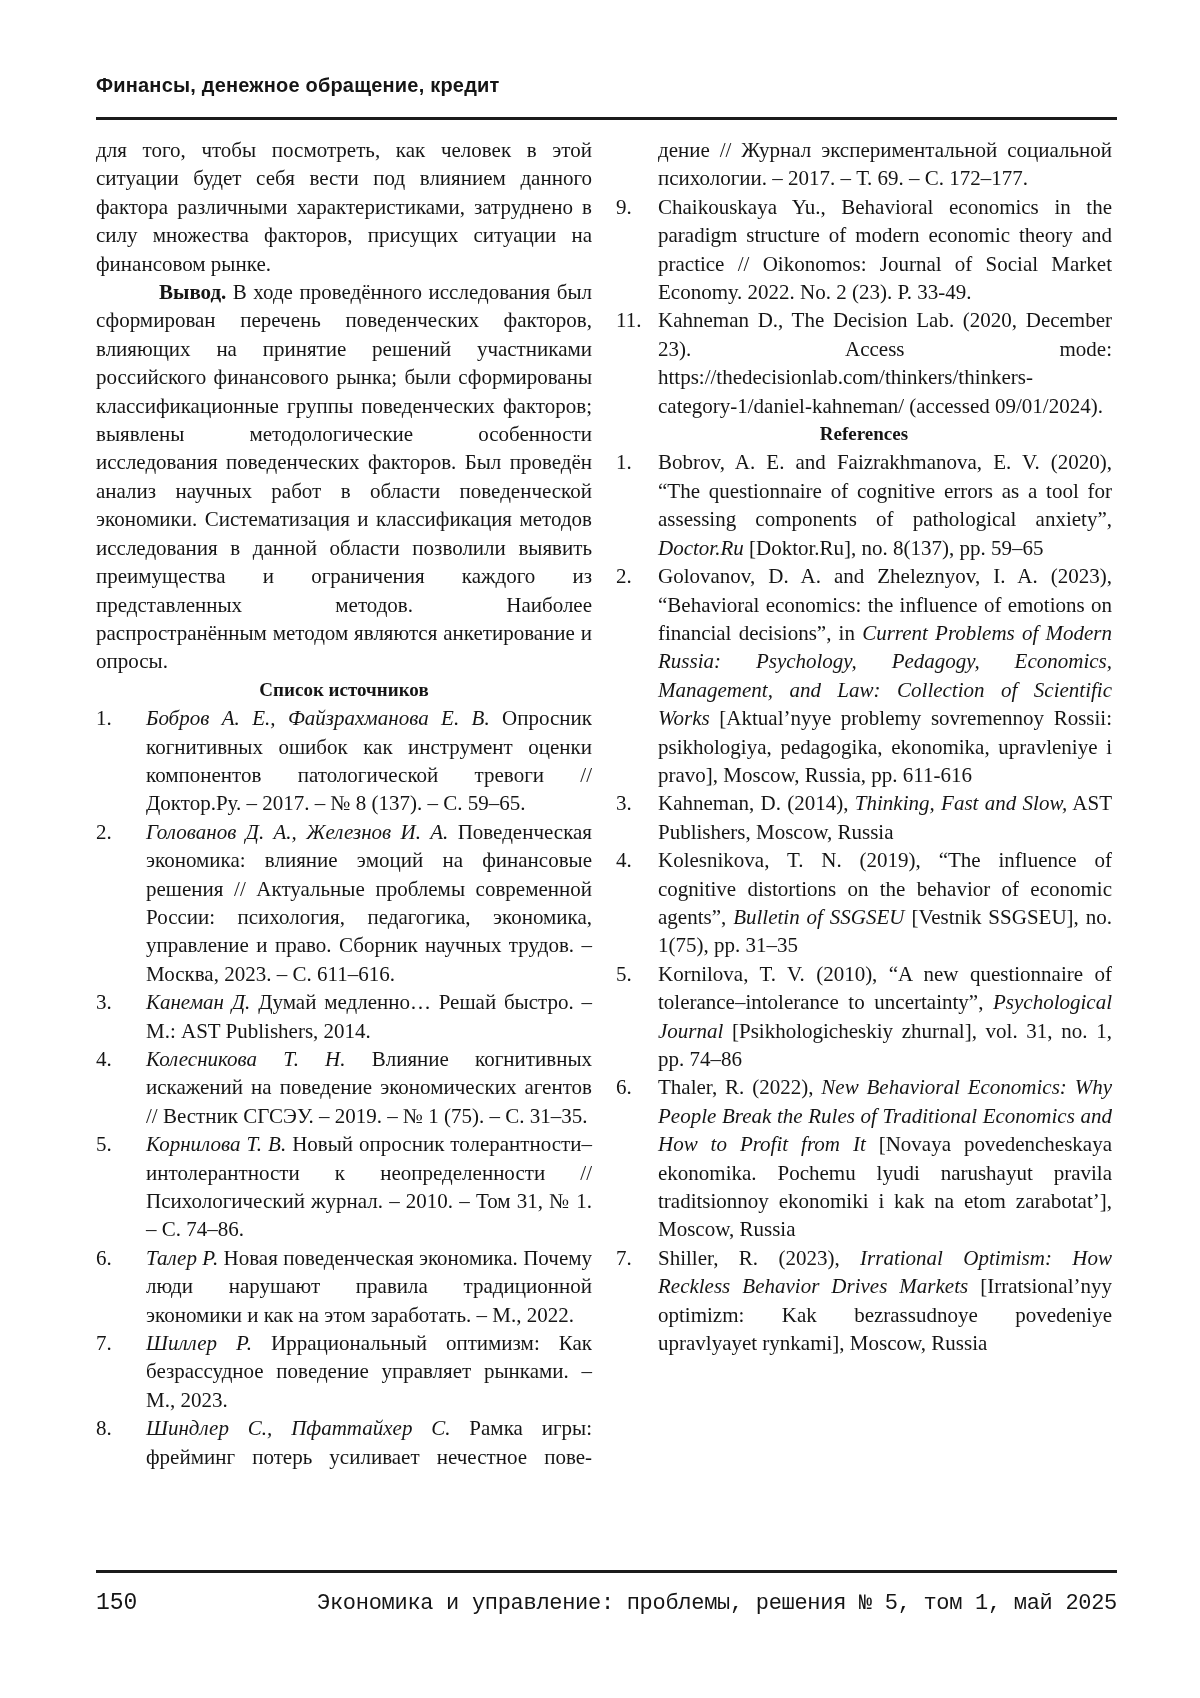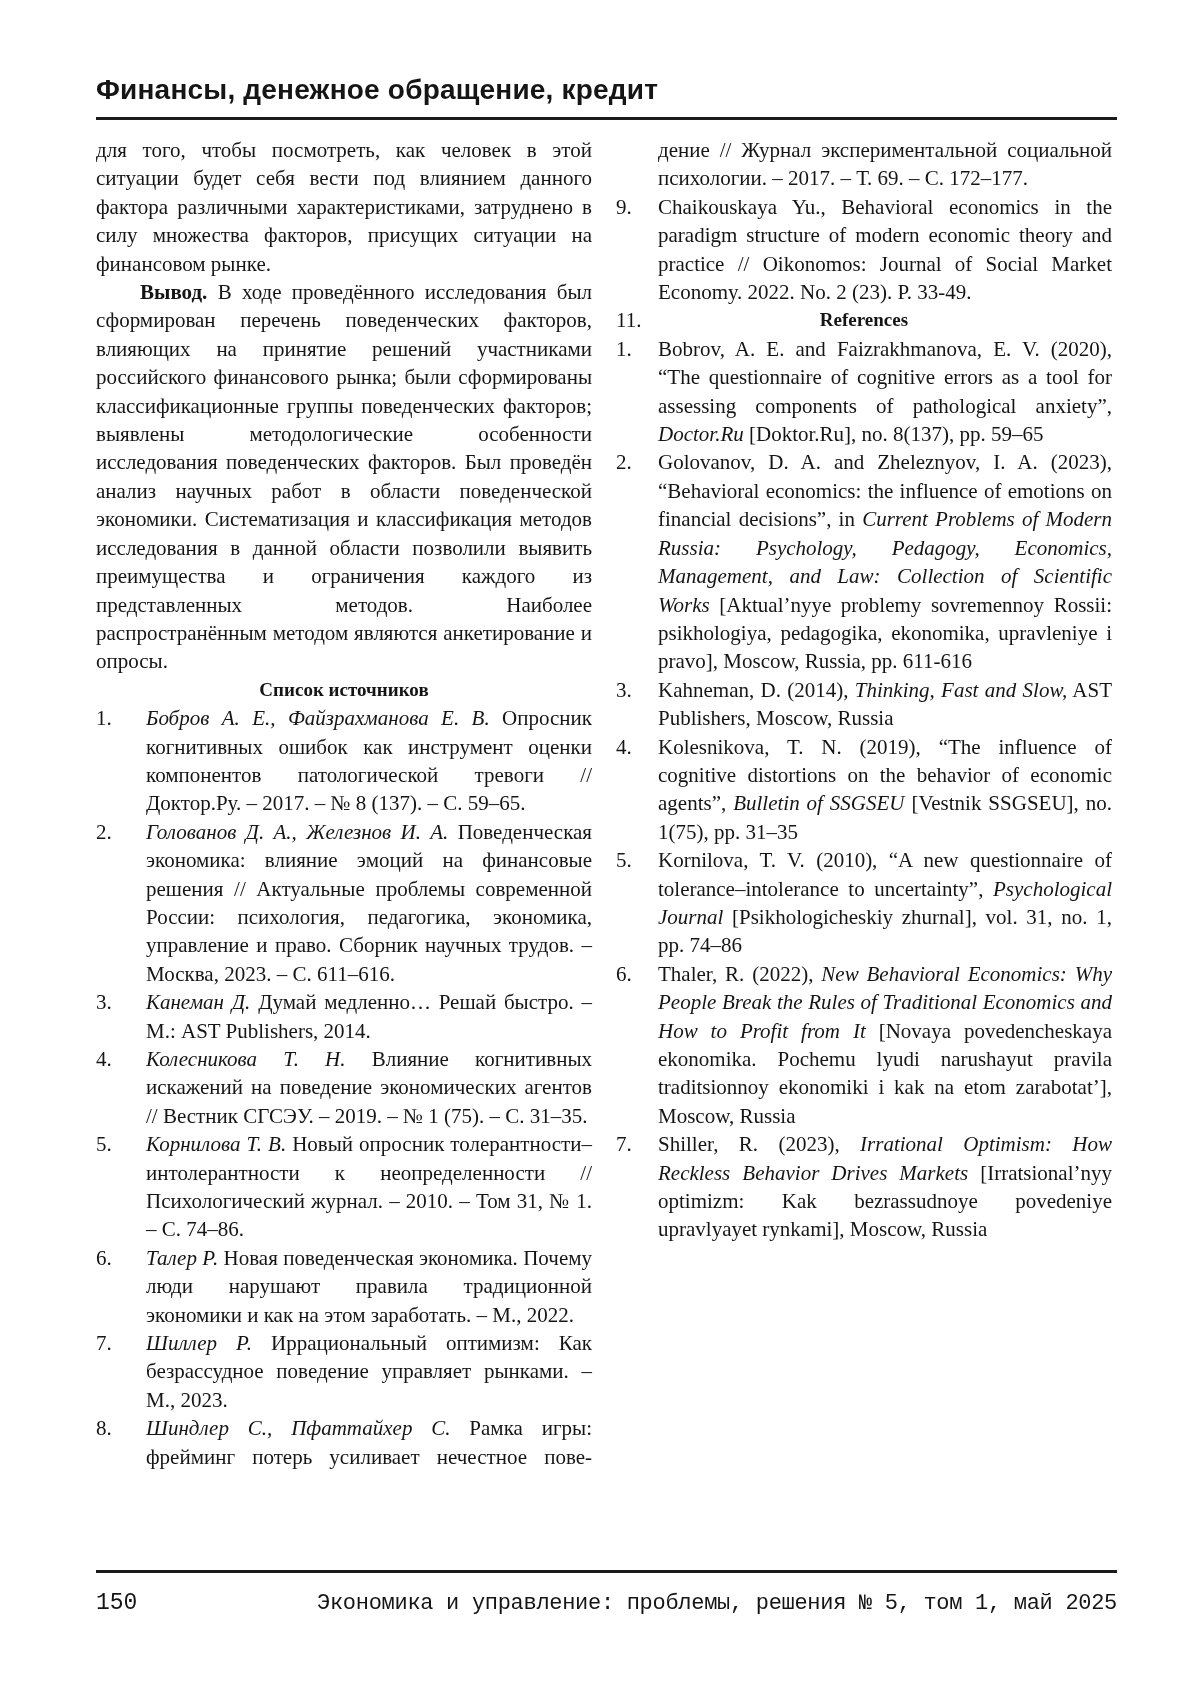--- a/index.html
+++ b/index.html
@@ -15,21 +15,21 @@
     overflow: hidden;
     color: #151515;
     font-family: "Liberation Serif", serif;
   }
   .header-title {
     position: absolute;
     left: 96px;
     top: 74px;
     font-family: "Liberation Sans", sans-serif;
     font-weight: bold;
-    font-size: 28px;
+    font-size: 20px;
     letter-spacing: 0.2px;
     white-space: nowrap;
   }
   .header-rule {
     position: absolute;
     left: 96px;
     width: 1021px;
     top: 117px;
     height: 3px;
     background: #1b1b1b;
@@ -60,21 +60,21 @@
   }
   .col-right .li { padding-left: 42px; }
   .num {
     position: absolute;
     left: 0;
     top: 0;
   }
   .cont { padding-left: 42px; }
   .force-justify { text-align-last: justify; }
   .rich-i { font-style: italic; }
-  .rich-b { font-weight: bold; }
+  .rich-b { font-weight: bold; margin-left: 19px; }
   .hyph { hyphens: auto; -webkit-hyphens: auto; }
   .footer-rule {
     position: absolute;
     left: 96px;
     width: 1021px;
     top: 1570px;
     height: 3px;
     background: #1b1b1b;
   }
   .footer-row {
@@ -140,20 +140,21 @@
 
   <div class="col col-right">
     <p class="cont hyph">дение // Журнал экспериментальной социальной психологии. – 2017. – Т. 69. – С. 172–177.</p>
 
     <div class="li" lang="en">
       <span class="num">9.</span>
       <span><span>Chaikouskaya Yu., Behavioral economics in the paradigm structure of modern economic theory and practice // Oikonomos: Journal of Social Market Economy. 2022. No. 2 (23). P. 33-49.</span></span>
     </div>
     <div class="li" lang="en">
       <span class="num">11.</span>
+      <span><span>Kahneman D., The Decision Lab. (2020, December 23). Access mode: https://thedecisionlab.com/thinkers/thinkers-category-1/daniel-kahneman/ (accessed 09/01/2024).</span></span>
     </div>
 
     <p class="list-heading">References</p>
 
     <div class="li" lang="en">
       <span class="num">1.</span>
       <span><span>Bobrov, A. E. and Faizrakhmanova, E. V. (2020), “The questionnaire of cognitive errors as a tool for assessing components of pathological anxiety”, </span><span class="rich-i">Doctor.Ru</span><span> [Doktor.Ru], no. 8(137), pp. 59–65</span></span>
     </div>
     <div class="li" lang="en">
       <span class="num">2.</span>

